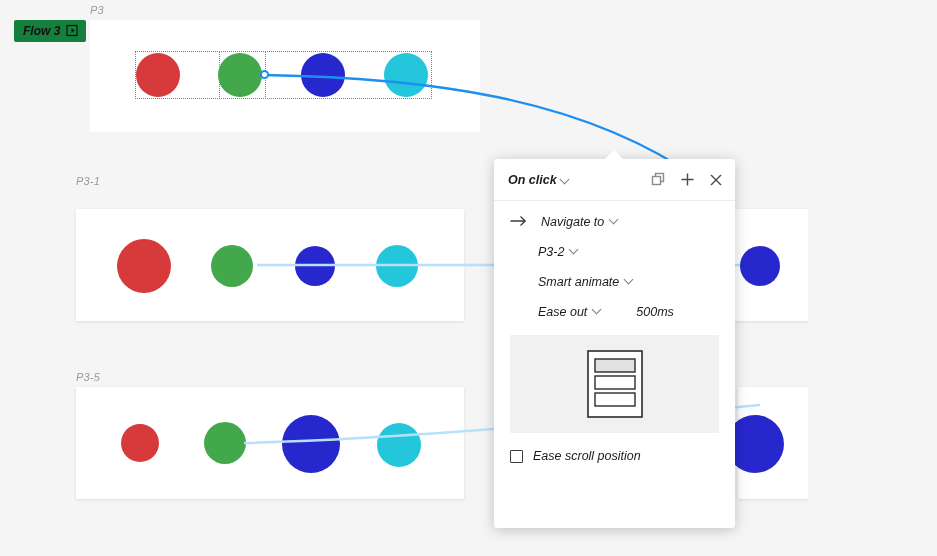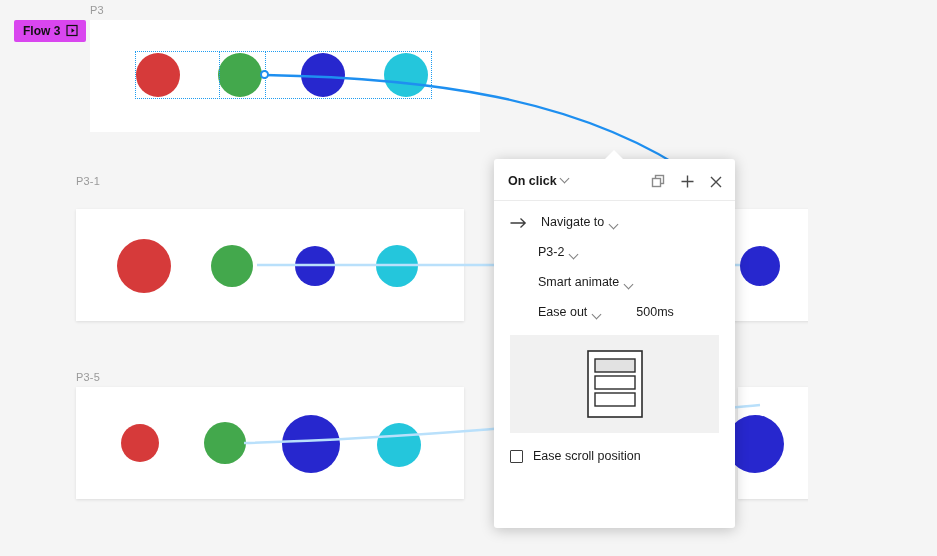--- a/index.html
+++ b/index.html
@@ -8,20 +8,21 @@
     width: 937px; height: 556px;
     overflow: hidden;
     font-family: "Liberation Sans", sans-serif;
     background: #f5f5f5;
   }
   #stage {
     position: relative;
     width: 808px; height: 556px;
     background: #f5f5f5;
     overflow: hidden;
+    font-style: italic;
   }
 
   
   .frame-label {
     position: absolute;
     font-size: 11px;
     color: #9a9a9a;
     letter-spacing: .2px;
     white-space: nowrap;
   }
@@ -32,21 +33,21 @@
   .frame.shadowed { box-shadow: 0 1px 3px rgba(0,0,0,.10); }
 
   .dot { position: absolute; border-radius: 50%; }
 
   
   .flow-badge {
     position: absolute;
     display: flex;
     align-items: flex-start;
     gap: 6px;
-    background: #d946ef;
+    background: #15803d;
     color: #111;
     font-size: 12px;
     font-weight: bold;
     padding: 4px 7px 4px 9px;
     border-radius: 2px;
   }
   .flow-badge .play-icon { display: block; line-height: 0; }
 
   
   .sel-box {
@@ -78,22 +79,22 @@
     position: absolute;
     top: -9px; left: 110px;
     width: 0; height: 0;
     border-left: 10px solid transparent;
     border-right: 10px solid transparent;
     border-bottom: 10px solid #ffffff;
   }
   .pop-header {
     height: 42px;
     display: flex;
-    align-items: flex-start;
-    padding: 15px 12px 0 14px;
+    align-items: center;
+    padding: 0 12px 0 14px;
     border-bottom: 1px solid #ebebeb;
   }
   .pop-title {
     font-size: 12.5px;
     font-weight: bold;
     color: #1b1b1b;
     margin-right: 4px;
   }
   .chev {
     display: inline-block;
@@ -114,21 +115,21 @@
     margin-left: auto;
     display: flex;
     align-items: center;
     gap: 14px;
   }
   .hdr-btn { line-height: 0; cursor: pointer; }
 
   .pop-body { padding: 14px 16px 0 16px; }
   .row {
     display: flex;
-    align-items: flex-end;
+    align-items: flex-start;
     margin-bottom: 16px;
     font-size: 12.5px;
     color: #1b1b1b;
   }
   .row .arrow-icon { margin-right: 14px; line-height: 0; }
   .row .lbl { margin-right: 6px; }
   .row .time { margin-left: auto; font-size: 12.5px; color:#1b1b1b; }
   .row.indent { padding-left: 28px; }
 
   .preview-box {

